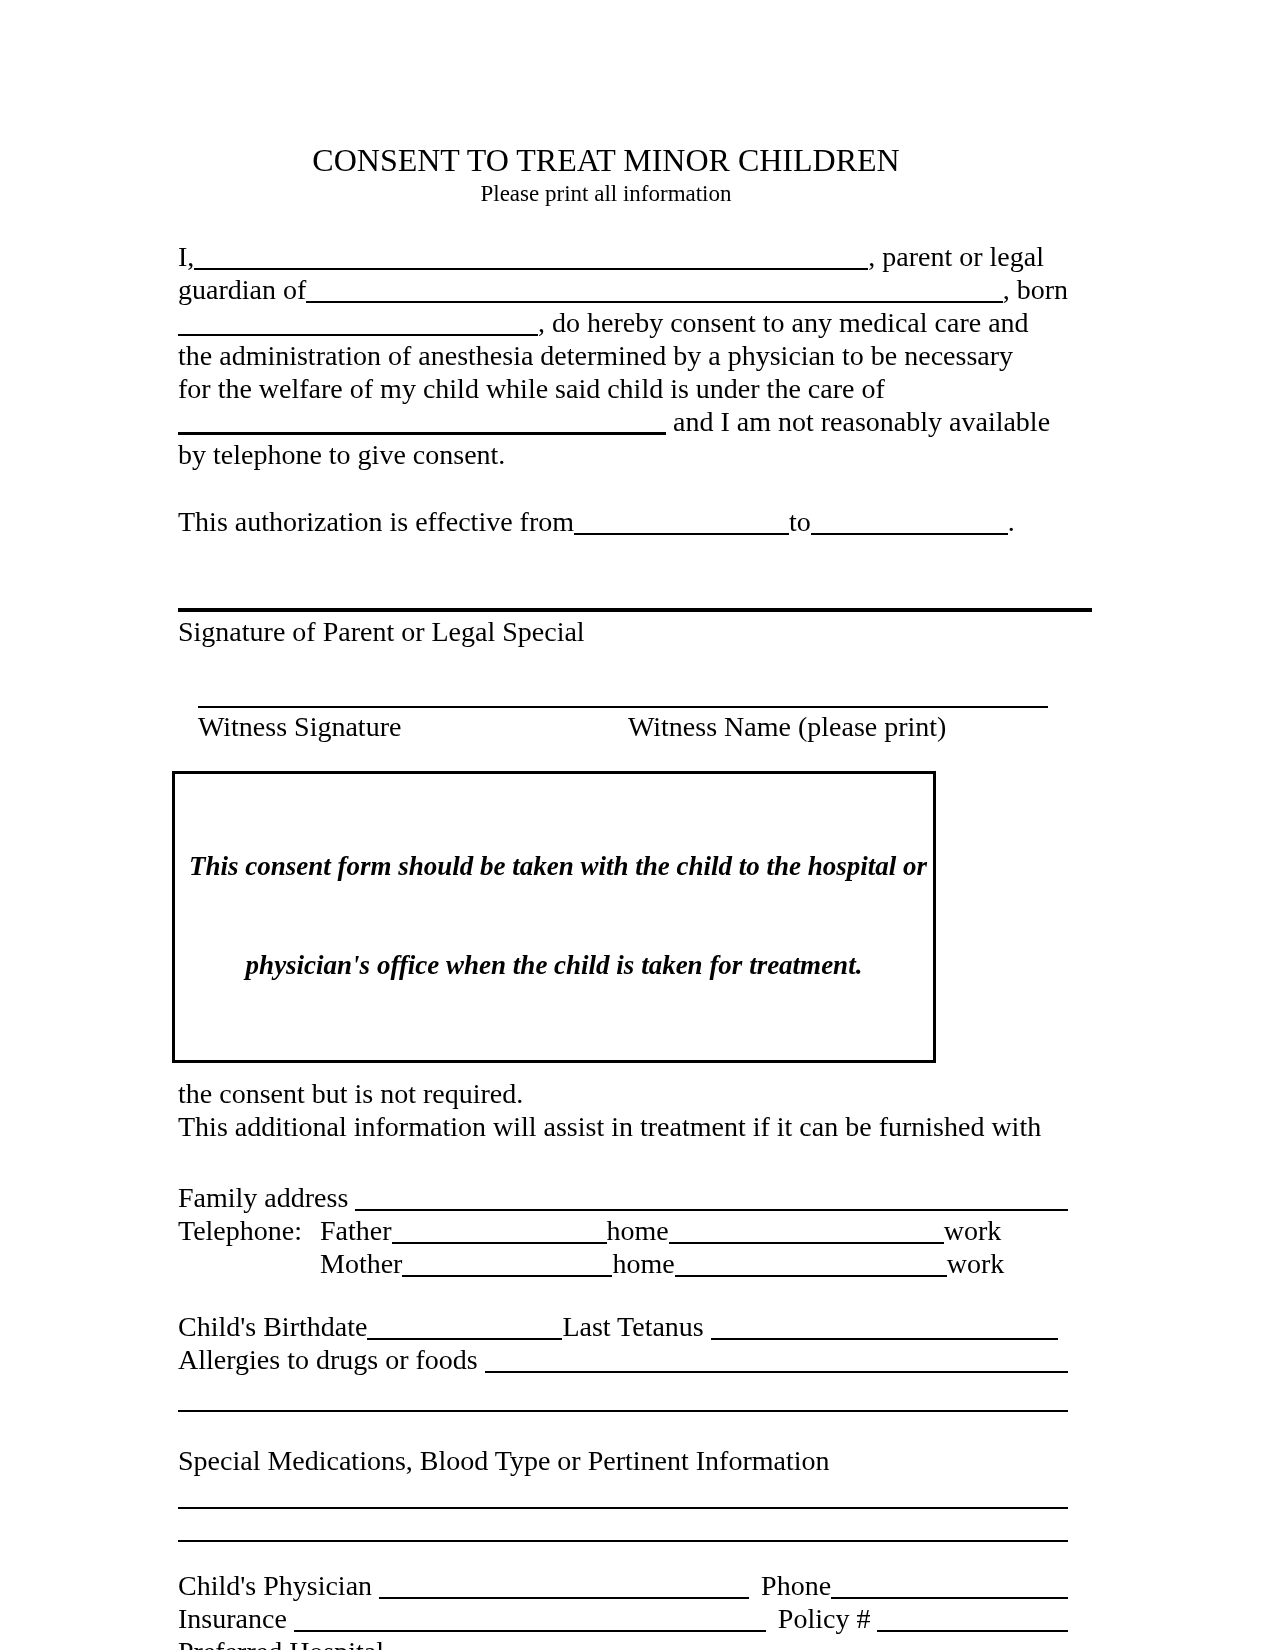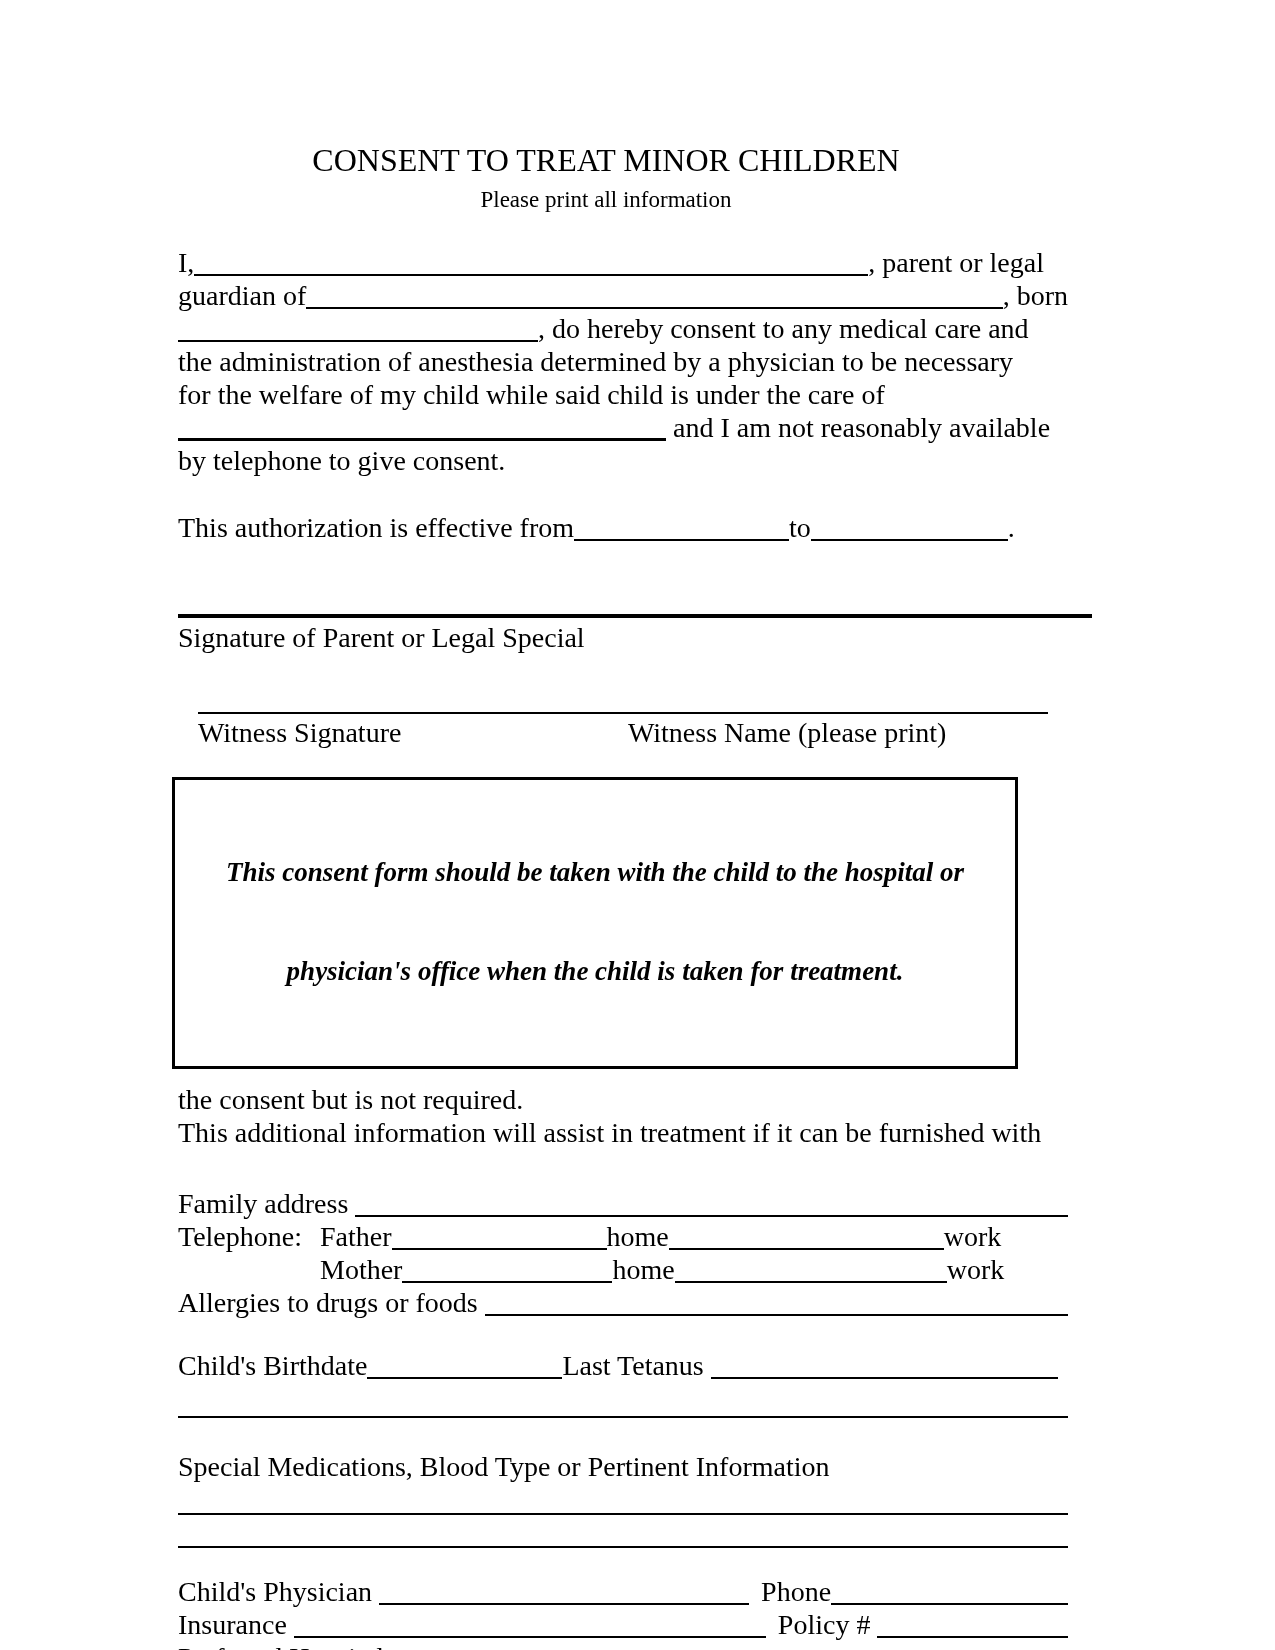--- a/index.html
+++ b/index.html
@@ -16,21 +16,21 @@
     color: #000;
   }
   .page {
     box-sizing: border-box;
     padding: 142px 0 0 178px;
     width: 1068px; 
   }
   .content { width: 890px; }
   .hdr { width: 856px; text-align: center; }
   .title { font-size: 32px; line-height: 36px; }
-  .subtitle { font-size: 23px; line-height: 28px; margin-top: 8px; }
+  .subtitle { font-size: 23px; line-height: 28px; margin-top: 2px; }
 
   .row {
     display: flex;
     align-items: baseline;
     line-height: 33px;
     white-space: pre;
   }
   .txtline { line-height: 33px; white-space: pre; }
 
   .blank {
@@ -62,21 +62,21 @@
     border-bottom: 2px solid #000;
   }
   .witness-col .wlabel {
     line-height: 33px;
     margin-top: 2px;
     white-space: pre;
   }
   .notice-box {
     box-sizing: border-box;
     margin-left: -6px;
-    width: 846px;
+    width: 764px;
     border: 3px solid #000;
     padding: 10px 14px 12px 14px;
     text-align: center;
     font-weight: bold;
     font-style: italic;
     font-size: 27px;
     line-height: 33px;
     white-space: pre;
   }
   .gap-col { width: 142px; flex: 0 0 142px; }
@@ -165,31 +165,31 @@
 
     <div class="row">
       <span class="gap-col"></span>
       <span>Mother</span>
       <span class="blank" style="width:210px;"></span>
       <span>home</span>
       <span class="blank" style="width:272px;"></span>
       <span>work</span>
     </div>
 
-    <div class="row">
-      <span>Allergies to drugs or foods </span>
-      <span class="blank grow"></span>
-    </div>
-
     <div class="row" style="margin-top:30px; width:880px;">
       <span>Child's Birthdate</span>
       <span class="blank" style="width:195px;"></span>
       <span>Last Tetanus </span>
       <span class="blank grow"></span>
     </div>
+
+    <div class="row">
+      <span>Allergies to drugs or foods </span>
+      <span class="blank grow"></span>
+    </div>
     <div class="fullline" style="margin-top:34px;"></div>
 
     <div class="txtline" style="margin-top:32px;">Special Medications, Blood Type or Pertinent Information</div>
     <div class="fullline" style="margin-top:30px;"></div>
     <div class="fullline" style="margin-top:31px;"></div>
 
     <div class="row" style="margin-top:27px;">
       <span>Child's Physician </span>
       <span class="blank" style="width:370px; margin-right:12px;"></span>
       <span>Phone</span>

